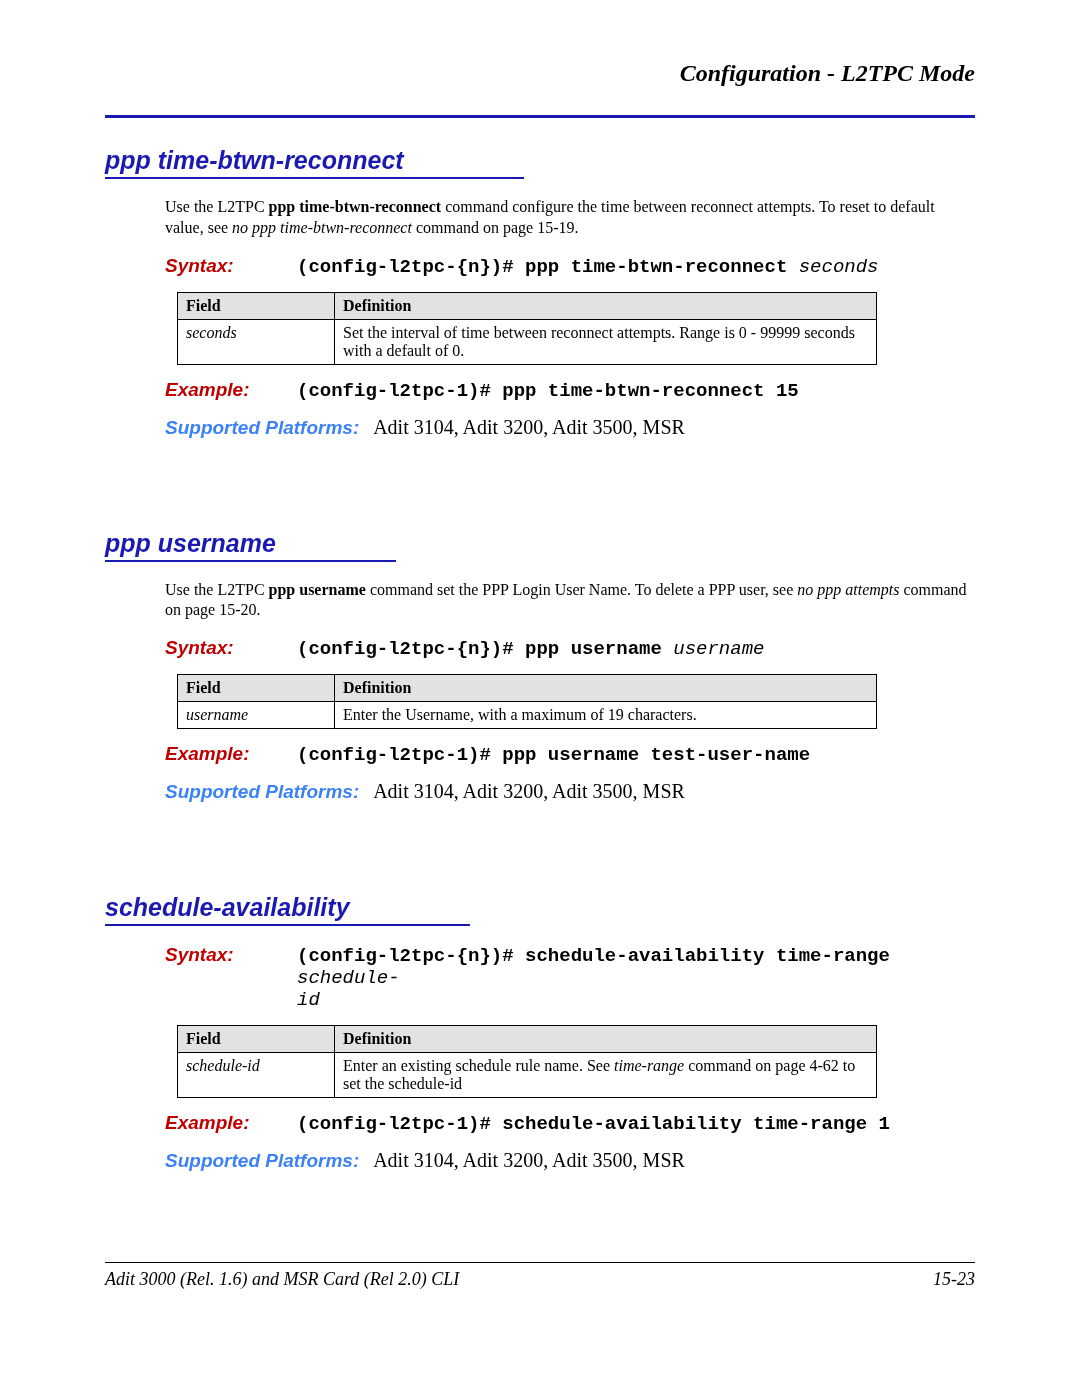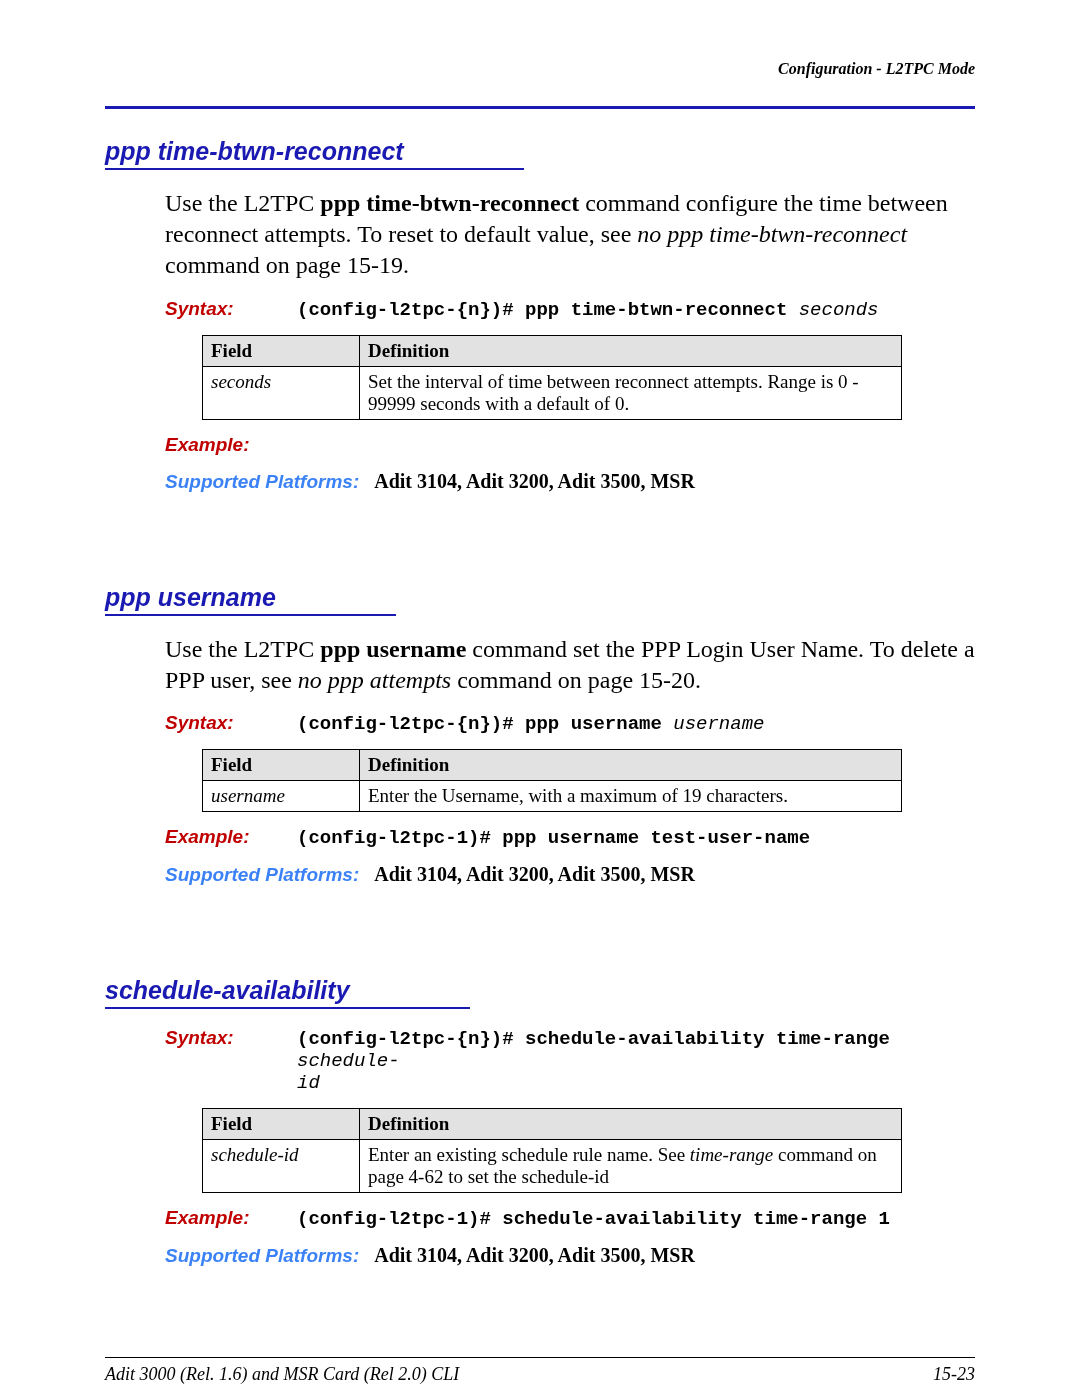--- a/index.html
+++ b/index.html
@@ -13,21 +13,21 @@
   .page {
     box-sizing: border-box;
     width: 1080px;
     padding: 60px 105px 40px 105px;
     position: relative;
   }
   .running-head {
     text-align: right;
     font-style: italic;
     font-weight: bold;
-    font-size: 16px;
+    font-size: 24px;
     margin-bottom: 28px;
   }
   .top-rule {
     height: 3px;
     background: #1a1ab3;
     margin-bottom: 28px;
   }
   .section {
     margin-bottom: 90px;
   }
@@ -37,21 +37,21 @@
     font-weight: bold;
     font-style: italic;
     font-size: 25px;
     border-bottom: 2px solid #1a1ab3;
     display: inline-block;
     padding-bottom: 2px;
     padding-right: 120px;
     margin-bottom: 18px;
   }
   .body-text {
-    font-size: 24px;
+    font-size: 16px;
     line-height: 1.3;
     margin-left: 60px;
     margin-bottom: 16px;
   }
 
   .labeled-block {
     display: flex;
     flex-direction: row;
     margin-bottom: 14px;
     margin-left: 60px;
@@ -82,30 +82,30 @@
     font-size: 20px;
   }
   .platforms-line .plabel {
     font-family: Arial, Helvetica, sans-serif;
     color: #3b82f6;
     font-weight: bold;
     font-style: italic;
     font-size: 19px;
   }
   .platforms-line .pval {
-    font-weight: bold;
+    font-weight: normal;
     font-family: "Times New Roman", Times, serif;
   }
 
   table.field-table {
     border-collapse: collapse;
-    margin-left: 97px;
+    margin-left: 72px;
     width: calc(100% - 170px);
     margin-bottom: 14px;
-    font-size: 19px;
+    font-size: 16px;
     padding-left: 24px;
   }
   table.field-table th, table.field-table td {
     border: 1px solid #000;
     padding: 4px 8px;
     text-align: left;
     vertical-align: top;
   }
   table.field-table th {
     background: #e2e2e2;
@@ -151,20 +151,21 @@
       </tr>
       <tr>
         <td class="fieldcell">seconds</td>
         <td>Set the interval of time between reconnect attempts. Range is 0 - 99999 seconds with a default of 0.</td>
       </tr>
     </tbody>
       </table>
 
     <div class="labeled-block">
       <div class="label">Example:</div>
+      <div class="mono">(config-l2tpc-1)# ppp time-btwn-reconnect 15</div>
     </div>
 
     <div class="platforms-line">
       <span class="plabel">Supported Platforms:</span>
       <span>&nbsp;</span>
       <span class="pval">Adit 3104, Adit 3200, Adit 3500, MSR</span>
     </div>
   </div>
 
   <div class="section">

